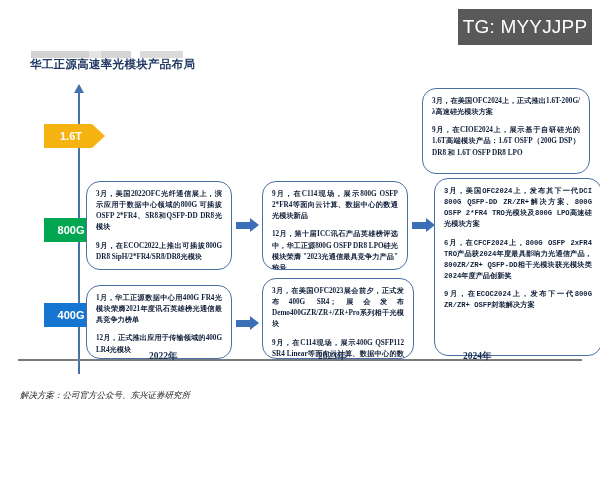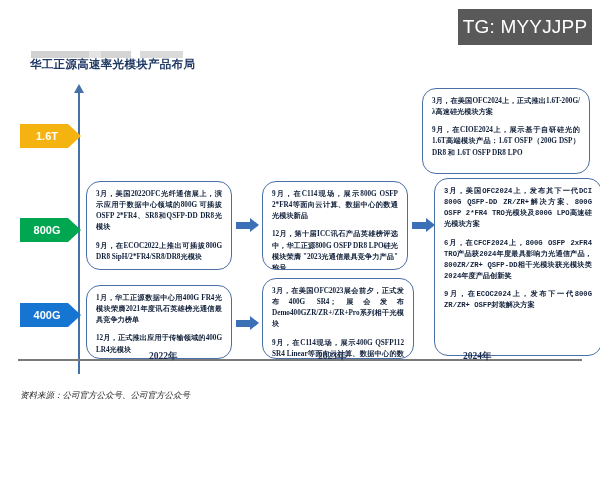--- a/index.html
+++ b/index.html
@@ -114,20 +114,21 @@
     height: 1.5px;
     background: #7a7a7a;
   }
 
   
   .tier {
     position: absolute;
     height: 24px;
     display: flex;
     align-items: center;
+    margin-left: 24px;
   }
   .tier-body {
     height: 24px;
     display: flex;
     align-items: center;
     justify-content: center;
     color: #ffffff;
     font-weight: bold;
     font-size: 11px;
     padding-left: 6px;
@@ -301,17 +302,17 @@
       <div class="conn-stem"></div>
       <div class="conn-head"></div>
     </div>
 
     <div class="year year-2022">2022年</div>
     <div class="year year-2023">2023年</div>
     <div class="year year-2024">2024年</div>
 
   </div>
 
-  <div class="source">资料来源：公司官方公众号、公司官方公众号</div>
+  <div class="source">解决方案：公司官方公众号、东兴证券研究所</div>
 
   <div class="watermark">www.landing-kfa8.com</div>
 
 </div>
 
 </body></html>

